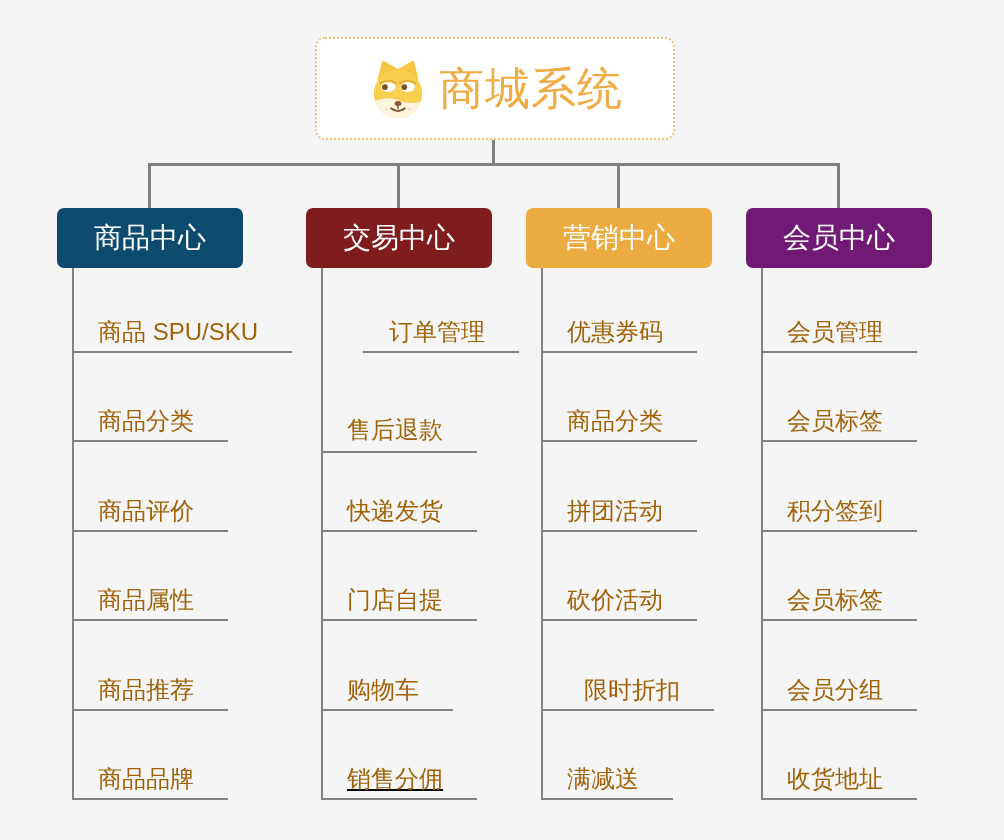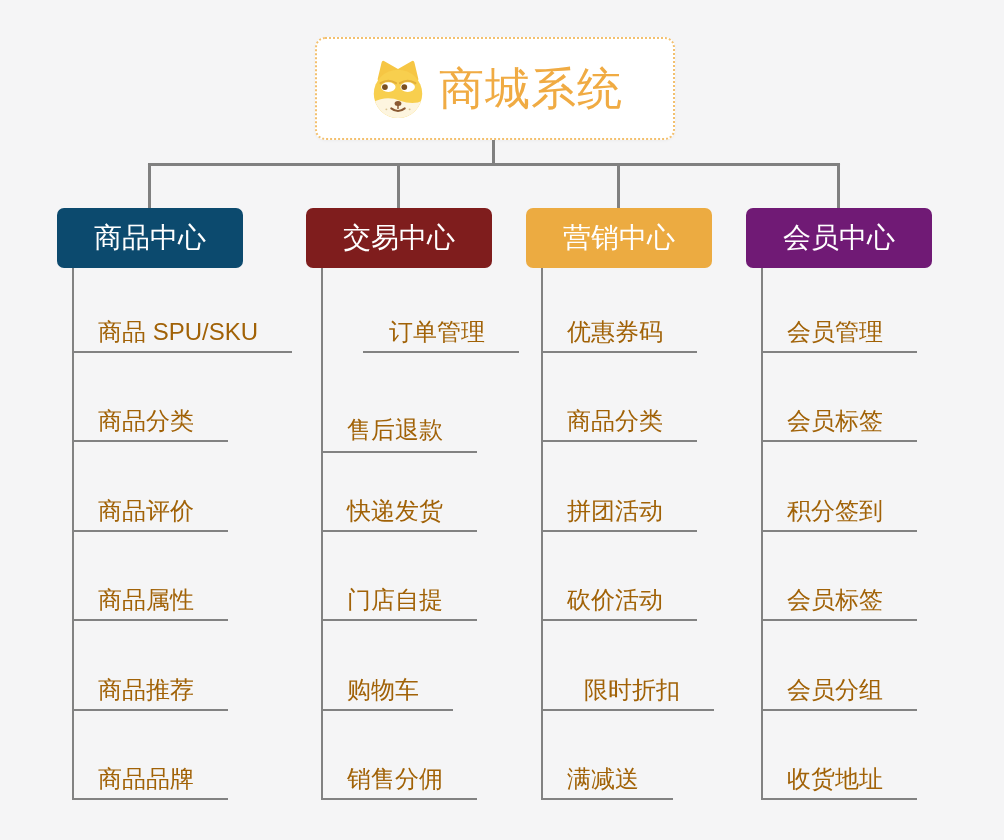--- a/index.html
+++ b/index.html
@@ -134,21 +134,21 @@
       </div>
       <div class="leaf-item" style="left: 321px; top: 493px;">
         <span class="leaf-label">快递发货</span>
       </div>
       <div class="leaf-item" style="left: 321px; top: 582px; text-align: right;">
         <span class="leaf-label">门店自提</span>
       </div>
       <div class="leaf-item" style="left: 321px; top: 672px;">
         <span class="leaf-label">购物车</span>
       </div>
-      <div class="leaf-item" style="left: 321px; top: 761px;">
+      <div class="leaf-item" style="left: 321px; top: 761px; text-decoration: underline;">
         <span class="leaf-label">销售分佣</span>
       </div>
       <div class="branch-header" style="left: 526px; top: 208px; background: rgb(236, 171, 65);">
         <span class="branch-label">营销中心</span>
       </div>
       <div class="branch-spine" style="left: 541px; top: 268px; height: 532px;"></div>
       <div class="leaf-item" style="left: 541px; top: 314px;">
         <span class="leaf-label">优惠券码</span>
       </div>
       <div class="leaf-item" style="left: 541px; top: 403px;">

